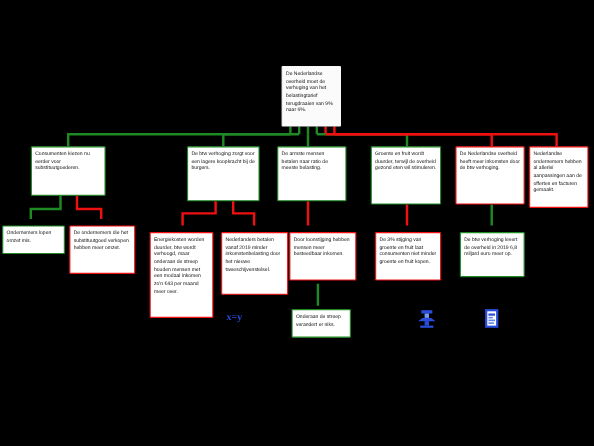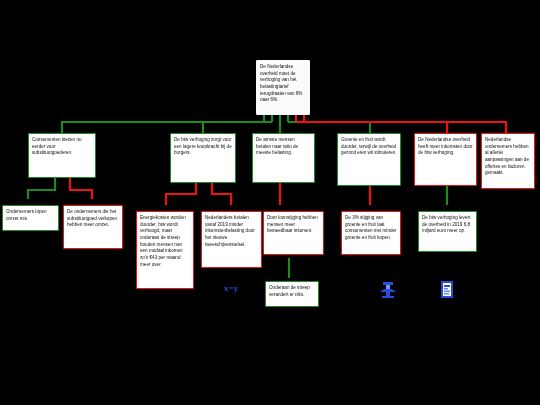--- a/index.html
+++ b/index.html
@@ -119,21 +119,21 @@
   </div>
 
   <div class="node green" style="left:418px;top:211px;width:59px;height:41px;">
     <span>De btw verhoging levert de overheid in 2019 6,8 miljard euro meer op.</span>
   </div>
 
   <div class="node green" style="left:265px;top:281px;width:54px;height:26px;">
     <span>Onderaan de streep verandert er niks.</span>
   </div>
 
-  <div class="label-xy" style="left:224px;top:283px;text-align:center;">x=y</div>
+  <div class="label-xy" style="left:206px;top:283px;text-align:center;">x=y</div>
 
   <div class="icon" style="left:377px;top:279px;">
     <svg width="22" height="22" viewBox="0 0 22 22">
       <rect x="6" y="3" width="10" height="3" fill="#2a4cdb"></rect>
       <rect x="9" y="6" width="4" height="4" fill="#7799ee"></rect>
       <path d="M3 13 L19 13 L15 10 L7 10 Z" fill="#2a4cdb"></path>
       <rect x="9" y="13" width="4" height="4" fill="#2a4cdb"></rect>
       <rect x="5" y="17" width="12" height="2" fill="#2a4cdb"></rect>
     </svg>
   </div>

